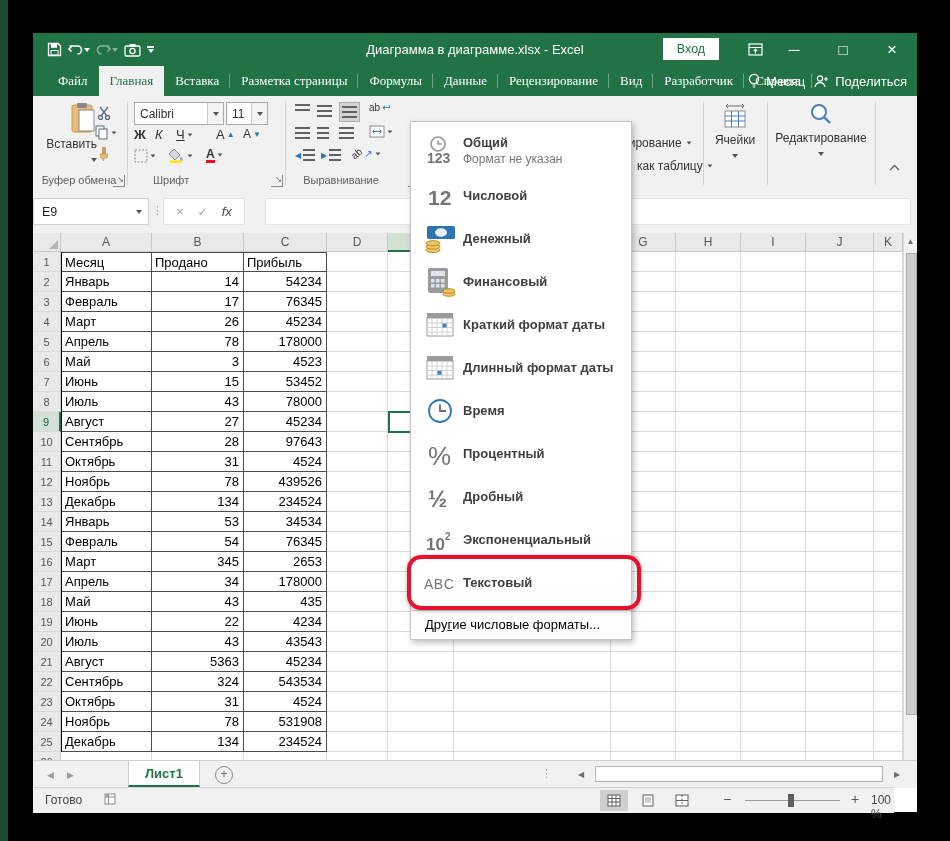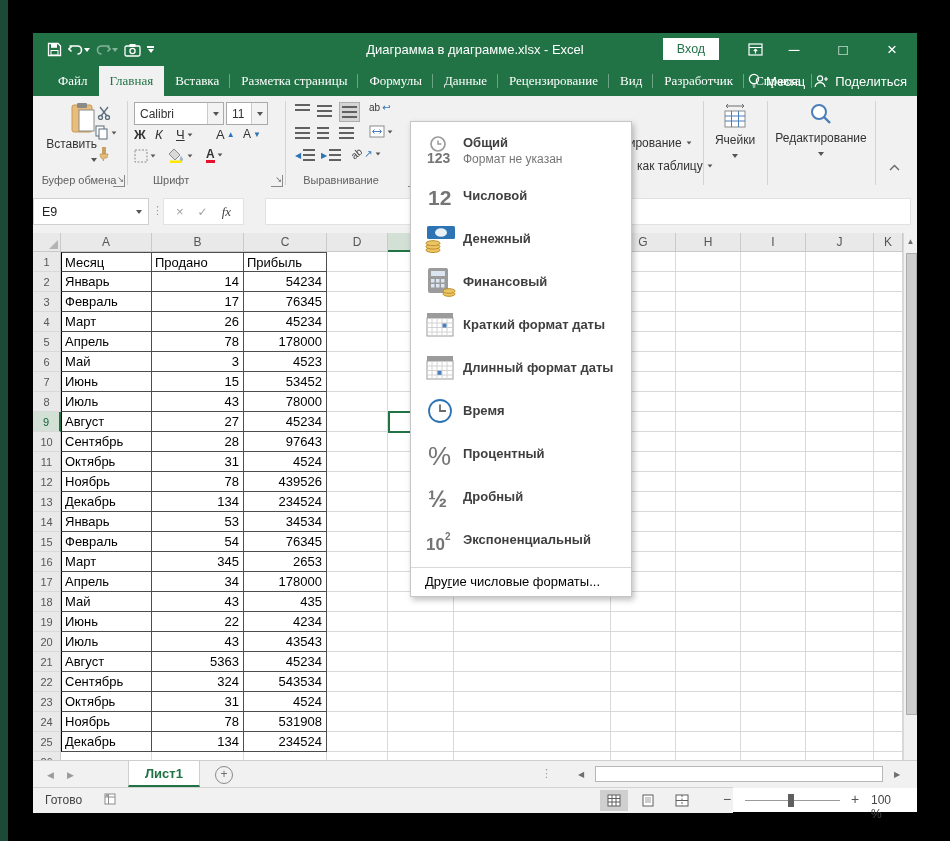--- a/index.html
+++ b/index.html
@@ -73,21 +73,21 @@
   
   #sheet-bar{left:0;top:727px;width:884px;height:27px;background:#f1f1f1;border-top:1px solid #cfcfcf;font-size:13px;}
   #sheet-tab{position:absolute;left:95px;top:0;height:26px;padding:0 16px;background:#fff;border-left:1px solid #cfcfcf;border-right:1px solid #cfcfcf;
     border-bottom:2px solid #217346;color:#217346;font-weight:bold;display:flex;align-items:center;box-sizing:border-box;}
   .navarr{color:#9a9a9a;font-size:9px;}
   #add-sheet{position:absolute;left:182px;top:5px;width:16px;height:16px;border:1px solid #8a8a8a;border-radius:50%;
     color:#6e6e6e;font-size:12px;line-height:14px;text-align:center;}
   #h-scroll-track{position:absolute;left:562px;top:5px;width:288px;height:16px;background:#fff;border:1px solid #b7b7b7;box-sizing:border-box;}
   .hs-arrow{position:absolute;top:5px;width:16px;height:16px;display:flex;align-items:center;justify-content:center;color:#6d6d6d;font-size:8px;}
   
-  #status-bar{left:0;top:754px;width:700px;height:25px;background:#f1f1f1;border-top:1px solid #d2d2d2;font-size:12px;color:#444;}
+  #status-bar{left:0;top:754px;width:861px;height:25px;background:#f1f1f1;border-top:1px solid #d2d2d2;font-size:12px;color:#444;}
   .viewbtn{position:absolute;top:2px;width:28px;height:21px;display:flex;align-items:center;justify-content:center;}
   .viewbtn.on{background:#cfcfcf;}
   #zoom-track{position:absolute;left:712px;top:12px;width:95px;height:1px;background:#9a9a9a;}
   #zoom-thumb{position:absolute;left:755px;top:6px;width:6px;height:13px;background:#5f5f5f;}
   .zbtn{position:absolute;top:3px;font-size:14px;color:#555;}
   
   #nf-menu{left:410px;top:121px;width:220px;background:#fff;border:1px solid #c6c6c6;box-shadow:2px 3px 6px rgba(0,0,0,.25);
     padding-top:4px;z-index:50;overflow:visible;}
   .dd-item{position:relative;display:flex;align-items:center;height:43px;padding:0 6px;}
   .dd-item.tall{height:48px;}
@@ -364,21 +364,21 @@
 
   <div id="formula-row" class="abs">
     <div id="name-box">
       <span class="nv">E9</span>
       <span class="tri" style="margin-right:6px;"></span>
     </div>
     <span class="dots">⋮</span>
     <div id="fx-buttons">
       <span style="color:#9f9f9f;font-size:13px;">×</span>
       <span style="color:#9f9f9f;font-size:12px;">✓</span>
-      <i style="color:#444;font-size:13px;font-family:Liberation Serif, serif;">fx</i>
+      <i style="color:#444;font-size:13px;font-family:Liberation Sans, sans-serif;">fx</i>
     </div>
     <div id="formula-input"></div>
   </div>
 
   <div id="grid-area" class="abs">
     <div id="grid-content">
         <div class="grow">
           <div class="ghcell" style="width: 28px; position: relative;">
             <span class="corner-tri"></span>
           </div>
@@ -938,15 +938,25 @@
         <span class="dd-ic">
           <svg width="34" height="30" viewBox="0 0 34 30">
             <text x="3" y="25" font-size="17" font-weight="bold" fill="#757575">10</text>
             <text x="22" y="15" font-size="10" font-weight="bold" fill="#757575">2</text>
           </svg>
         </span>
         <span class="dd-txt">
           <span class="dd-label">Экспоненциальный</span>
         </span>
       </div>
+      <div class="dd-item highlighted">
+        <span class="dd-ic">
+          <svg width="36" height="26" viewBox="0 0 36 26">
+            <text x="2" y="19" font-size="14" fill="#757575" letter-spacing="0.5">ABC</text>
+          </svg>
+        </span>
+        <span class="dd-txt">
+          <span class="dd-label">Текстовый</span>
+        </span>
+      </div>
     </div>
   <div id="nf-footer"><span>Дру</span><u>г</u><span>ие числовые форматы...</span></div>
 </div>
 
 </body></html>

